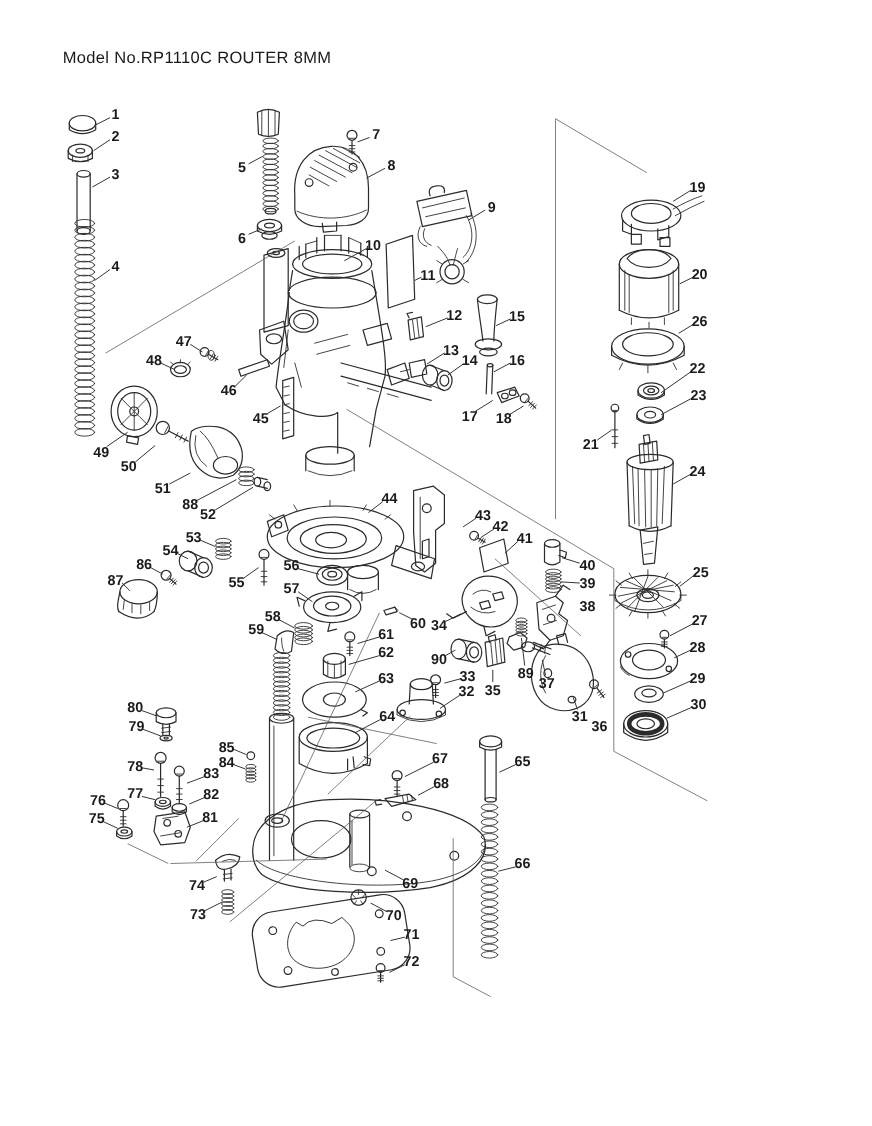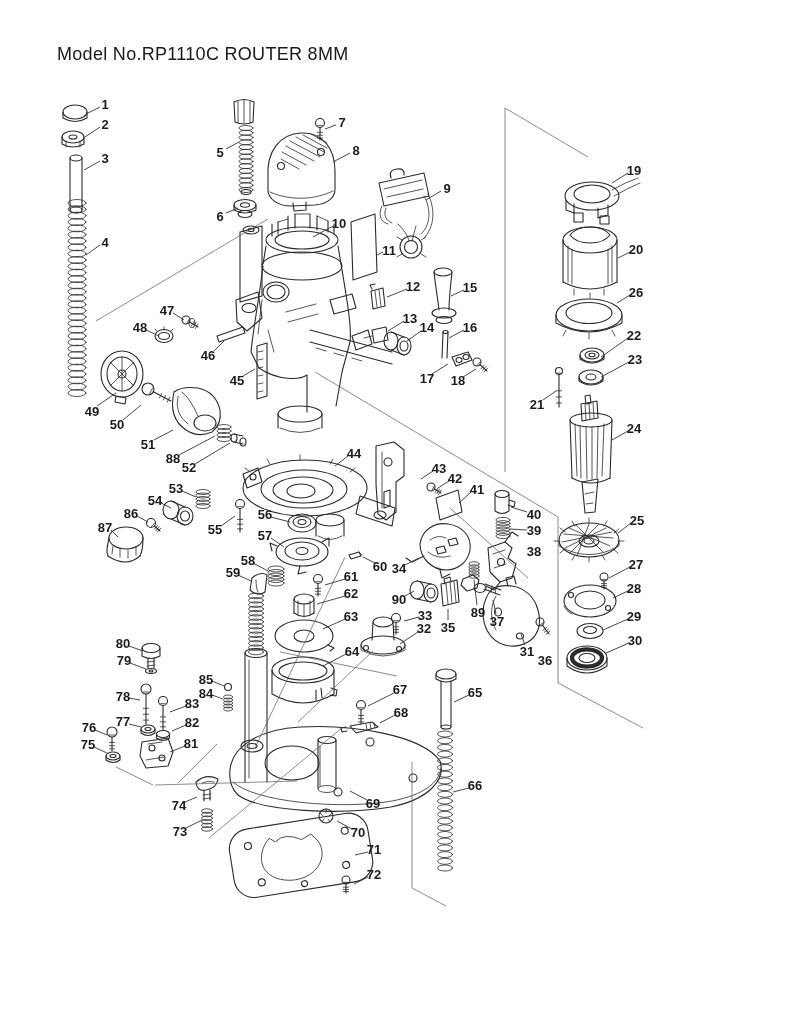--- a/index.html
+++ b/index.html
@@ -1,18 +1,18 @@
 <!DOCTYPE html>
 <html><head>
 <meta charset="utf-8">
 <style>
   html,body{margin:0;padding:0;background:#e8e8e8;}
   #page{position:relative;width:793px;height:1024px;background:#ffffff;overflow:hidden;
         font-family:"Liberation Sans",sans-serif;}
-  #title{position:absolute;left:57px;top:44px;font-size:18px;letter-spacing:.3px;color:#1a1a1a;}
+  #title{position:absolute;left:57px;top:44px;font-size:15px;letter-spacing:.3px;color:#1a1a1a;}
   svg{position:absolute;left:0;top:0;}
   .part{stroke:#2b2b2b;fill:none;stroke-width:1.1;stroke-linecap:round;stroke-linejoin:round;}
   .thin{stroke-width:.8;}
   .fillw{fill:#fff;}
   .cline{stroke:#5a5a5a;stroke-width:.7;fill:none;}
   .leader{stroke:#333;stroke-width:.9;fill:none;}
   .plabel{font:600 13px "Liberation Sans",sans-serif;fill:#1b1b1b;text-anchor:middle;}
 </style>
 </head>
 <body>

